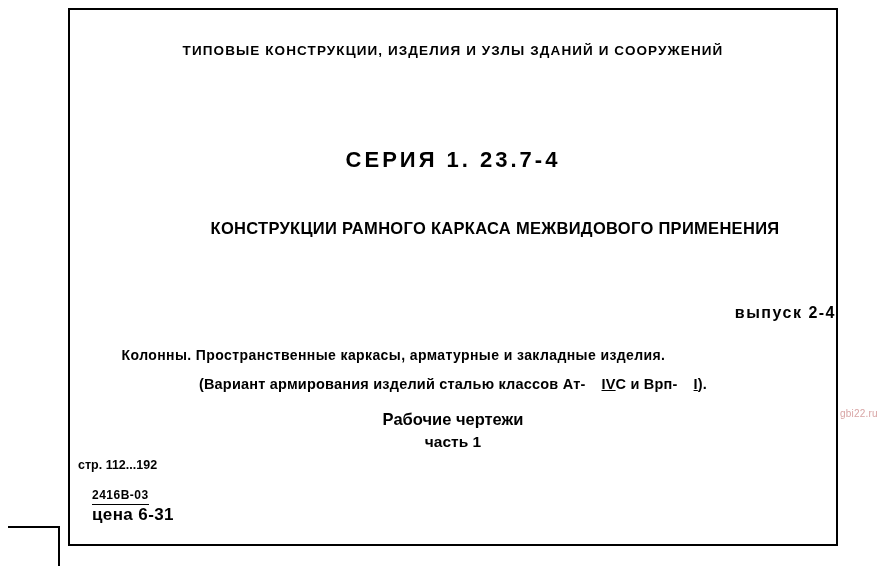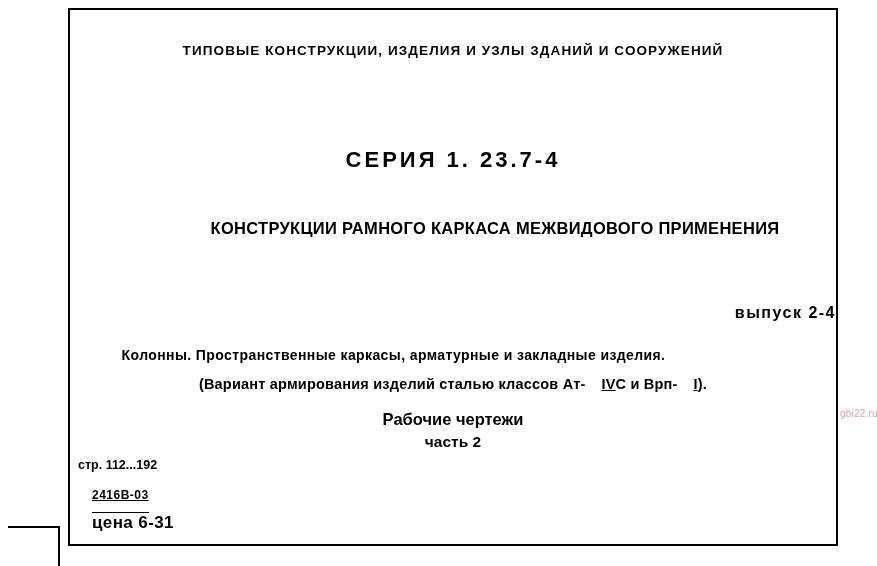--- a/index.html
+++ b/index.html
@@ -164,23 +164,22 @@
     position: absolute;
     left: 22px;
     top: 478px;
     font-size: 12px;
     font-weight: 600;
     line-height: 15px;
   }
   .stamp .code {
     border-bottom: 1.5px solid #000;
     display: inline-block;
-    padding-bottom: 9px;
+    padding-bottom: 1px;
     letter-spacing: 0.5px;
-    text-decoration: underline;
   }
   .stamp .price {
     display: block;
     margin-top: 2px;
     font-size: 17px;
     letter-spacing: 0.4px;
   }
 
   
   .watermark {
@@ -212,21 +211,21 @@
 
       <div class="issue">выпуск 2-4</div>
 
       <div class="subtitle">Колонны. Пространственные каркасы, арматурные и закладные изделия.</div>
 
       <div class="variant">
         <span>(Вариант армирования изделий сталью классов Ат-</span><span class="ul">IV</span><span>С и Врп-</span><span class="ul">I</span><span>).</span>
       </div>
 
       <div class="working">Рабочие чертежи</div>
-      <div class="part">часть 2</div>
+      <div class="part">часть 1</div>
       <div class="pages">стр. 112...192</div>
 
       <div class="stamp">
         <span class="code">2416В-03</span>
         <span class="price">цена 6-31</span>
       </div>
 
     </div>
   </div>
 

